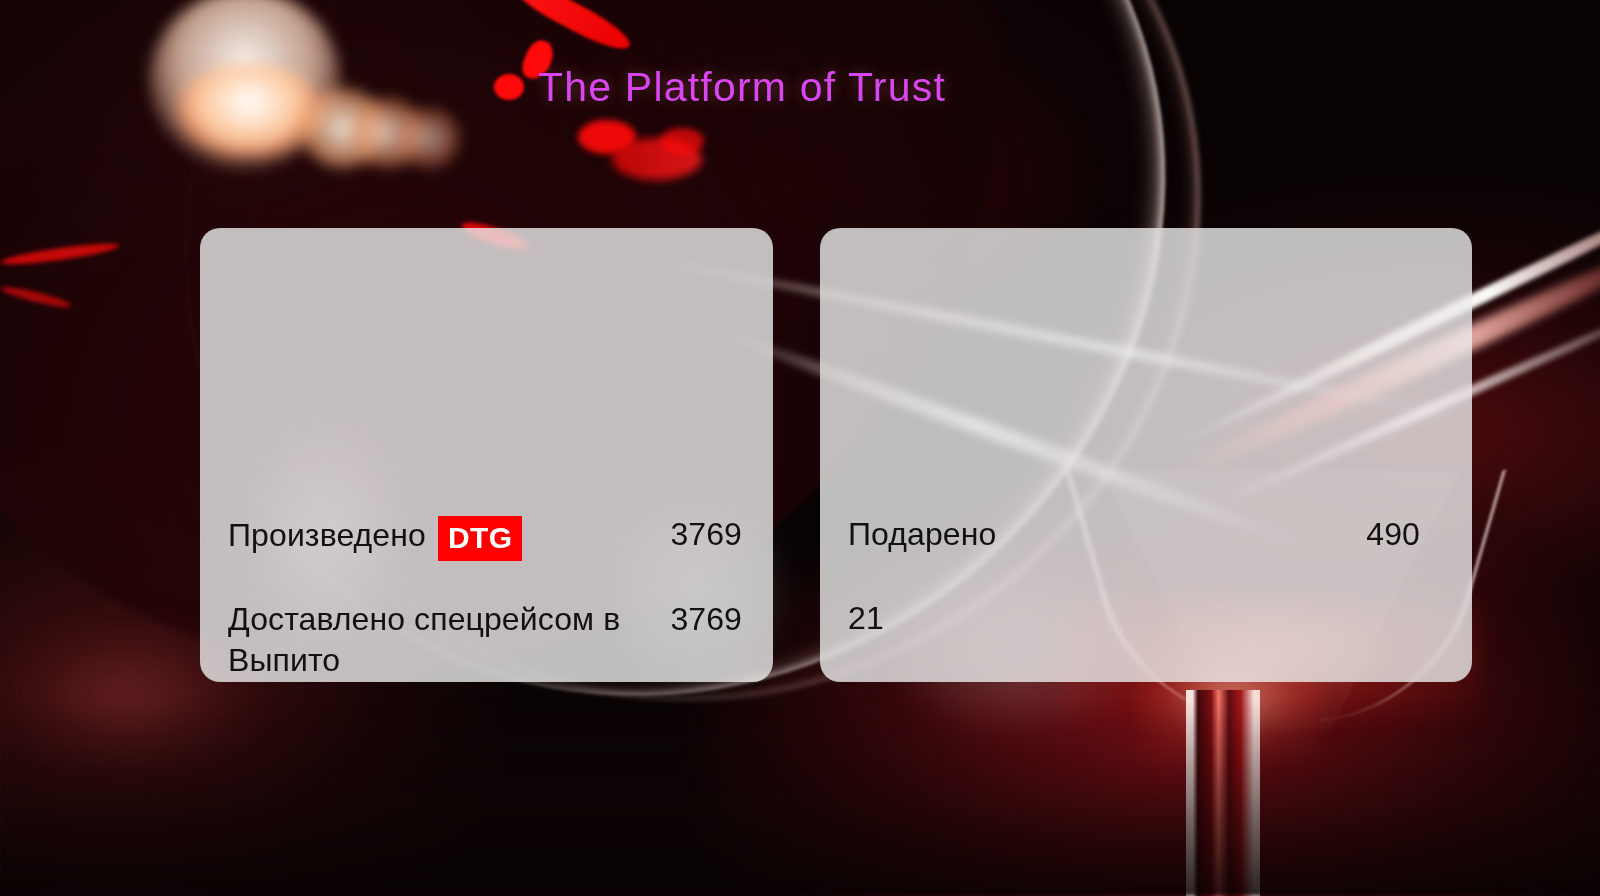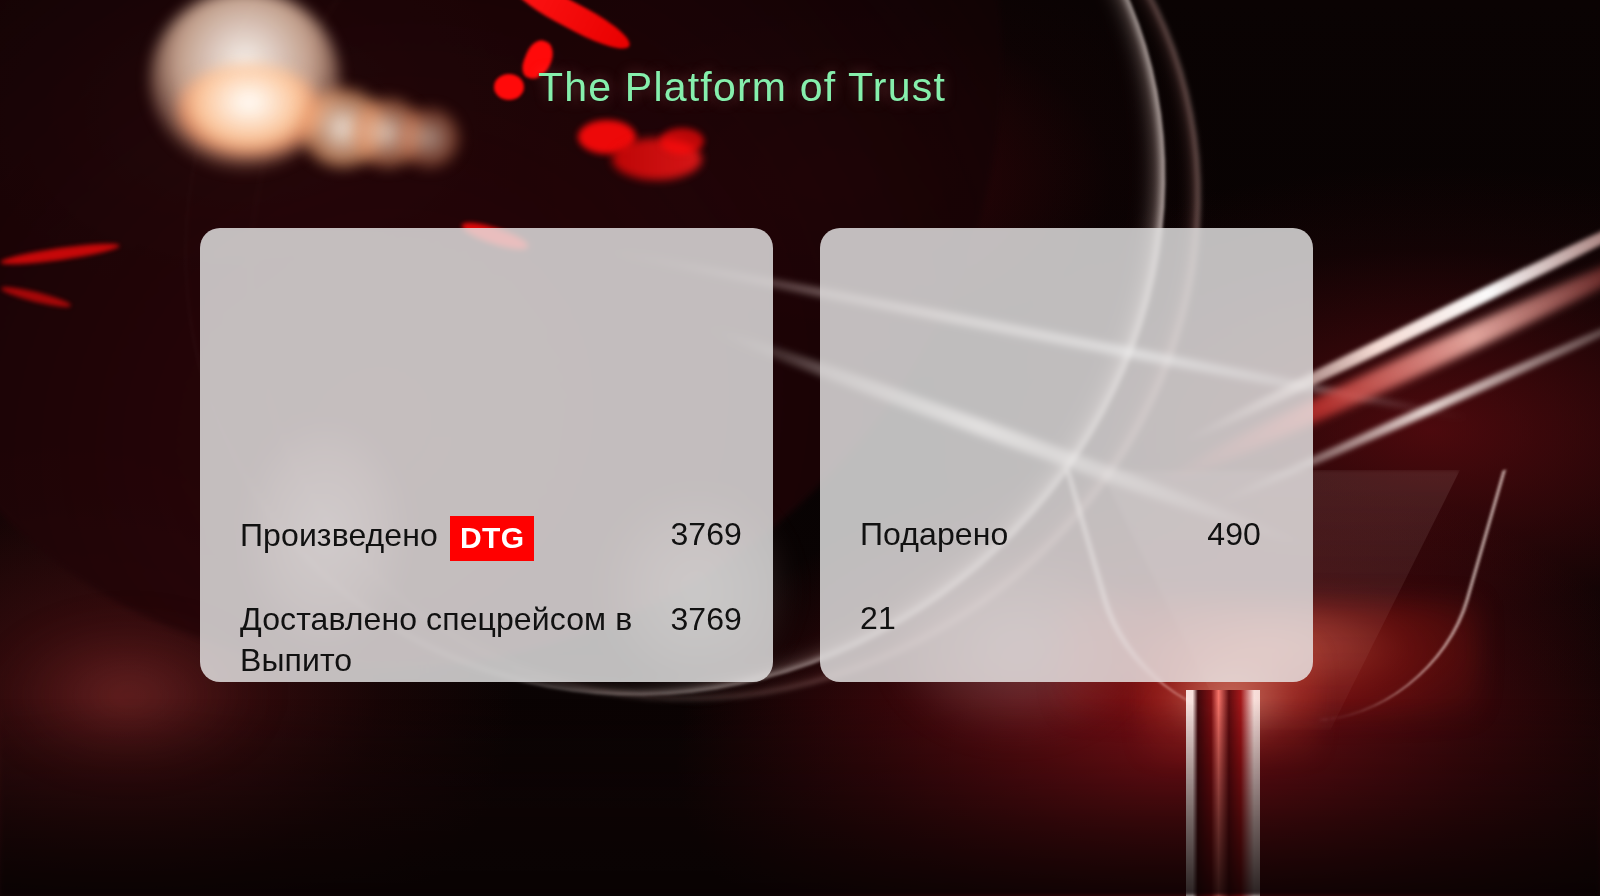--- a/index.html
+++ b/index.html
@@ -151,40 +151,40 @@
       radial-gradient(ellipse 560px 180px at 1180px 820px, rgba(140,18,22,.55) 0%, rgba(50,6,10,.25) 55%, rgba(8,2,2,0) 85%),
       radial-gradient(ellipse 420px 150px at 200px 830px, rgba(110,22,24,.40) 0%, rgba(30,6,8,.12) 60%, rgba(5,1,1,0) 88%),
       linear-gradient(180deg, rgba(10,3,4,0) 0%, rgba(14,4,5,.55) 60%, rgba(8,2,3,.85) 100%);
     filter:blur(2px);
   }
 
   
   .title{
     position:absolute; left:0; top:64px; width:1484px;
     text-align:center;
-    color:#86efac;
+    color:#d946ef;
     font-size:41px;
     font-weight:300;
     letter-spacing:1.2px;
     text-shadow:0 0 14px rgba(255,150,150,.35), 0 1px 3px rgba(0,0,0,.65);
     white-space:nowrap;
   }
 
   
   .card{
     position:absolute;
     background:rgba(236,236,236,.80);
     border-radius:20px;
     backdrop-filter:blur(2px);
     overflow:hidden;
   }
   .card.left  { left:200px;  top:228px; width:573px; height:454px; }
-  .card.right { left:820px;  top:228px; width:493px; height:454px; }
-
-  .rows{ position:absolute; inset:0;margin-left:12px; }
+  .card.right { left:820px;  top:228px; width:652px; height:454px; }
+
+  .rows{ position:absolute; inset:0; }
 
   .row{
     position:absolute;
     left:28px; right:31px;
     display:flex;
     align-items:flex-start;
     justify-content:space-between;
     gap:12px;
     color:#111111;
     font-size:32px;

